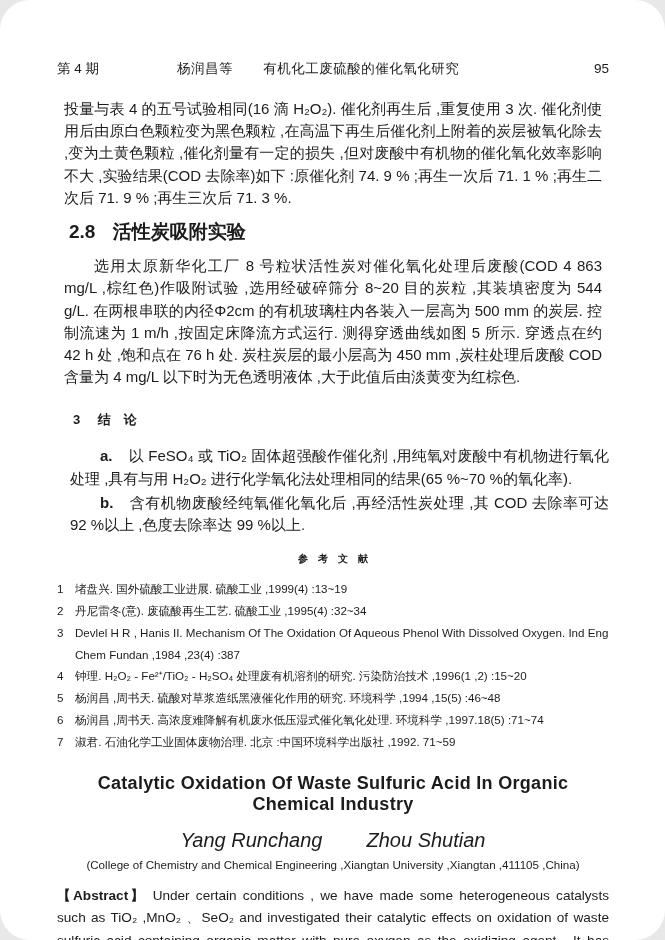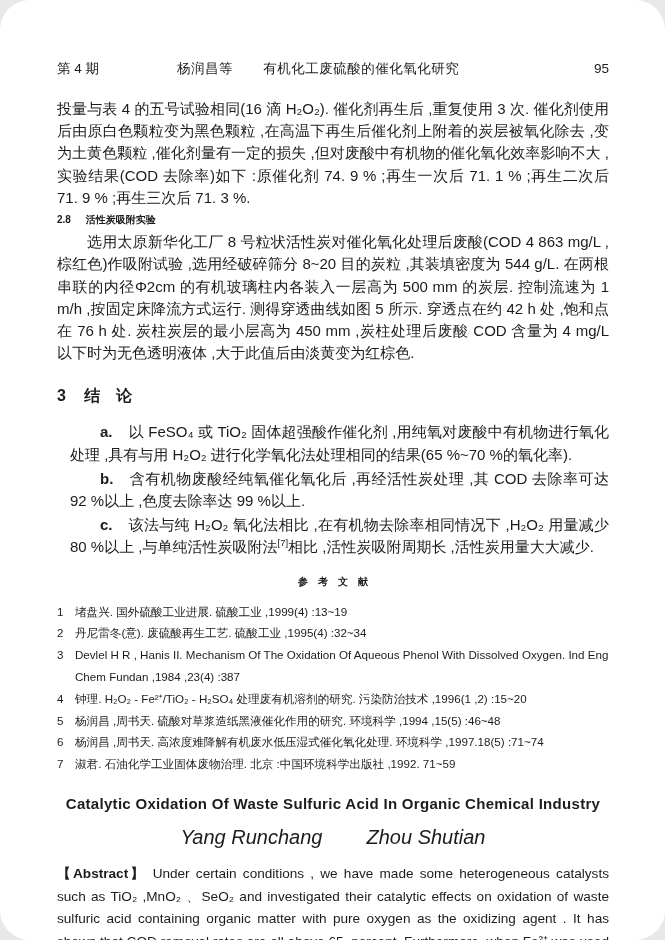--- a/index.html
+++ b/index.html
@@ -26,31 +26,31 @@
   }
   .runhead .left{flex:0 0 120px;text-align:left;}
   .runhead .center{flex:1;text-align:left;letter-spacing:.5px;}
   .runhead .right{flex:0 0 60px;text-align:right;}
   .runhead .authors-short{margin-right:26px;}
   
   .zh{
     font-size:15px;
     line-height:22.2px;
     text-align:justify;
-    margin:0;
+    margin:7px;
   }
   .indent{text-indent:2em;}
   .subhead{
-    font-size:10px;font-weight:bold;
-    margin:0;line-height:22.2px;
+    font-size:19px;font-weight:bold;
+    margin:12px;line-height:22.2px;
   }
   .subhead .no{margin-right:12px;}
   .sechead{
-    font-size:16px;font-weight:bold;
-    margin:20px 0 13px 0;line-height:24px;
+    font-size:13px;font-weight:bold;
+    margin:20px 0 13px 16px;line-height:24px;
   }
   .sechead .no{margin-right:14px;}
   .conclusion{margin:0 0 2px 13px;}
   .conclusion .clabel{font-weight:bold;margin-right:16px;}
   sup{font-size:9.5px;line-height:0;}
   
   .refhead{
     text-align:center;
     font-size:10px;font-weight:bold;
     margin:16px 0 12px 0;
@@ -59,21 +59,21 @@
   .reflist li{
     font-size:11.6px;
     line-height:21.8px;
     display:flex;
   }
   .reflist .refno{flex:0 0 18px;}
   .reflist .reftext{flex:1;}
   
   .en-title{
     text-align:center;
-    font-size:15px;font-weight:bold;
+    font-size:18px;font-weight:bold;
     margin:20px 0 0 0;
     letter-spacing:.3px;
   }
   .en-authors{
     text-align:center;
     font-style:italic;
     font-size:20px;
     margin-top:14px;
   }
   .en-authors .author + .author{margin-left:44px;}
@@ -120,23 +120,20 @@
     </h2>
 
     <p class="zh indent conclusion">
       <span class="clabel">a.</span><span>以 FeSO₄ 或 TiO₂ 固体超强酸作催化剂 ,用纯氧对废酸中有机物进行氧化处理 ,具有与用 H₂O₂ 进行化学氧化法处理相同的结果(65 %~70 %的氧化率).</span>
     </p>
 
     <p class="zh indent conclusion">
       <span class="clabel">b.</span><span>含有机物废酸经纯氧催化氧化后 ,再经活性炭处理 ,其 COD 去除率可达 92 %以上 ,色度去除率达 99 %以上.</span>
     </p>
 
-    <p class="zh indent conclusion">
-      <span class="clabel">c.</span><span>该法与纯 H₂O₂ 氧化法相比 ,在有机物去除率相同情况下 ,H₂O₂ 用量减少 80 %以上 ,与单纯活性炭吸附法</span><sup>[7]</sup><span>相比 ,活性炭吸附周期长 ,活性炭用量大大减少.</span>
-    </p>
 
     <div class="refhead">参　考　文　献</div>
     <ul class="reflist">
       <li>
         <span class="refno">1</span>
         <span class="reftext">堵盘兴. 国外硫酸工业进展. 硫酸工业 ,1999(4) :13~19</span>
       </li>
       <li>
         <span class="refno">2</span>
         <span class="reftext">丹尼雷冬(意). 废硫酸再生工艺. 硫酸工业 ,1995(4) :32~34</span>
@@ -162,19 +159,20 @@
         <span class="reftext">淑君. 石油化学工业固体废物治理. 北京 :中国环境科学出版社 ,1992. 71~59</span>
       </li>
     </ul>
 
     <h1 class="en-title">Catalytic Oxidation Of Waste Sulfuric Acid In Organic Chemical Industry</h1>
 
     <div class="en-authors">
       <span class="author">Yang Runchang</span><span class="author">Zhou Shutian</span>
     </div>
 
+    <div class="en-affil">(College of Chemistry and Chemical Engineering ,Xiangtan University ,Xiangtan ,411105 ,China)</div>
 
     <p class="abstract">
       <span class="ablabel">【Abstract】</span><span>Under certain conditions , we have made some heterogeneous catalysts such as TiO₂ ,MnO₂ 、SeO₂ and investigated their catalytic effects on oxidation of waste sulfuric acid containing organic matter with pure oxygen as the oxidizing agent . It has shown that COD removal rates are all above 65. percent. Furthermore ,when Fe²⁺ was used as the catalyst ,some factors such as pure oxygen flow rate 、temperature ,reaction time ,the amount of catalysts ,the amount ratio of H₂O₂/Fe²⁺ were considered and carefully investigated to verify their effects on COD removal rate.</span>
     </p>
 
   </div>
 </div>
 
 </body></html>

